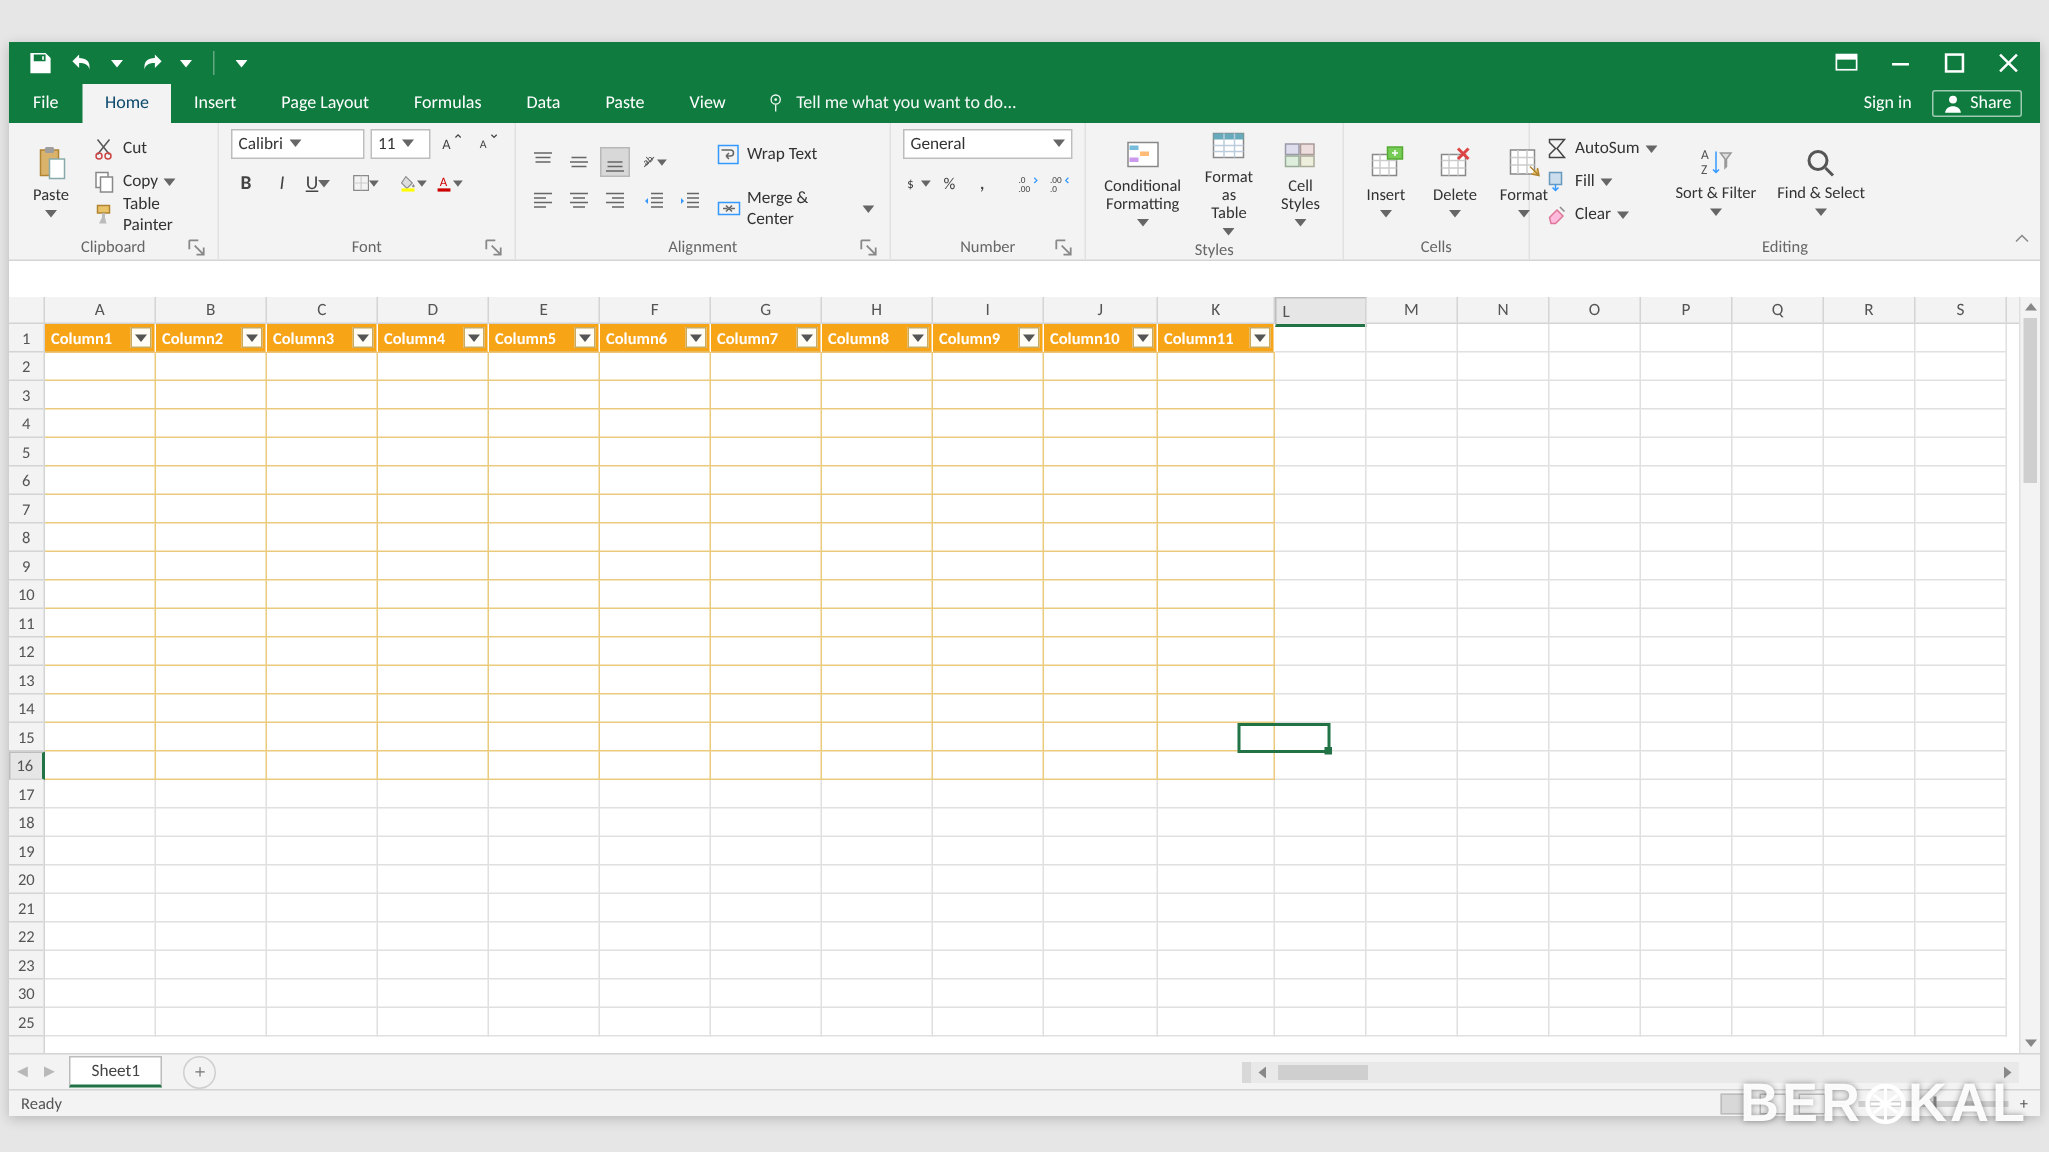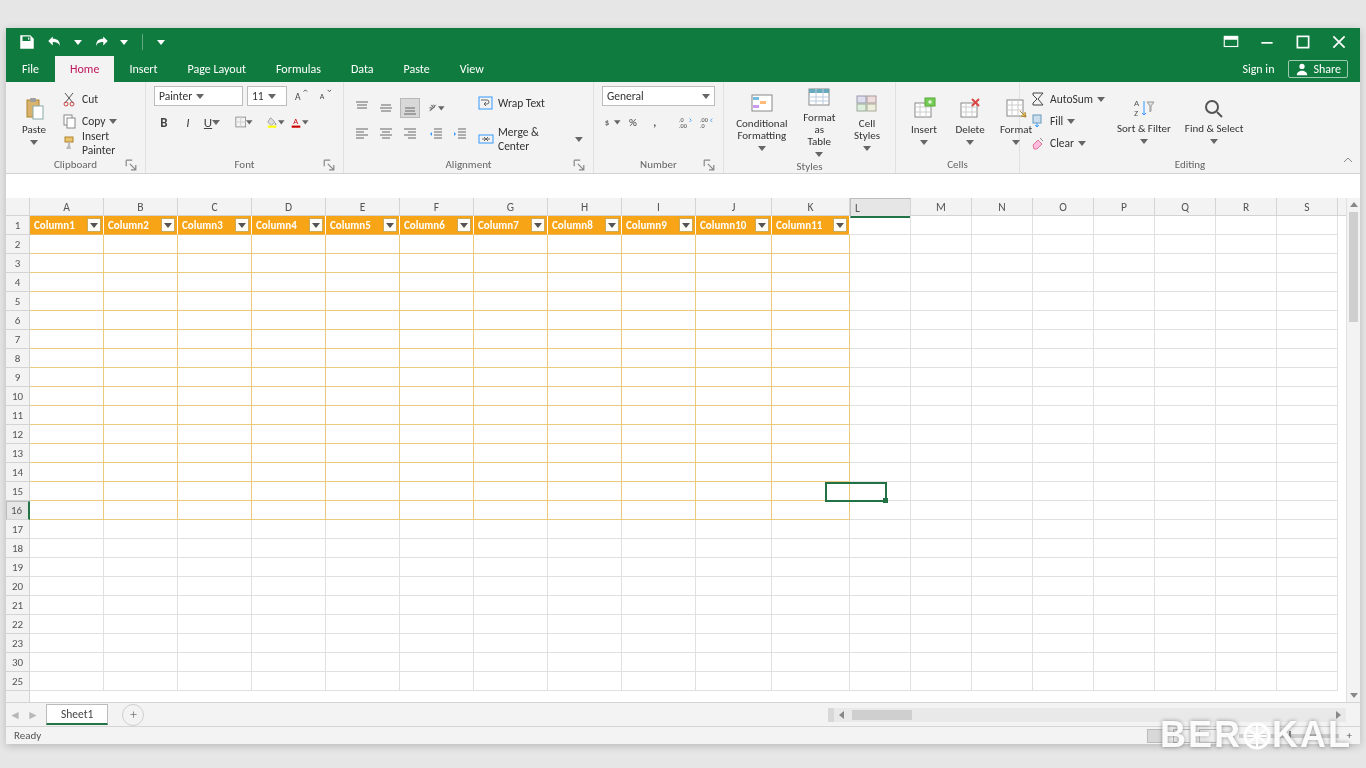--- a/index.html
+++ b/index.html
@@ -14,21 +14,21 @@
 .qat svg, .titlebar svg { fill:#fff; }
 .qat .sep { width:0; height:16px; border-left:1px solid rgba(255,255,255,.35); margin:0 4px;}
 .title-center { position:absolute; left:0; right:0; text-align:center; font-size:12px; pointer-events:none; }
 .title-right { margin-left:auto; display:flex; align-items:center; gap:18px; padding-right:12px; }
 .winbtn { width:18px; height:18px; display:flex; align-items:center; justify-content:center; }
 
 
 .tabstrip { height:26px; background:#0f7b3f; display:flex; align-items:stretch; color:#fff; font-size:12px; }
 .tab { padding:0 15px; display:flex; align-items:center; cursor:pointer; }
 .tab.file { padding:0 16px; }
-.tab.active { background:#f3f3f3; color:#be185d; }
+.tab.active { background:#f3f3f3; color:#0c4a6e; }
 .tell { display:flex; align-items:center; gap:6px; padding-left:12px; opacity:.95; }
 .tabstrip .right { margin-left:auto; display:flex; align-items:center; gap:14px; padding-right:12px; }
 .share { display:flex; align-items:center; gap:4px; border:1px solid rgba(255,255,255,.6); padding:1px 6px; border-radius:2px; }
 
 
 .ribbon { height:92px; background:#f3f3f3; border-bottom:1px solid #d4d4d4; display:flex; position:relative; }
 .group { border-right:1px solid #e1e1e1; padding:4px 8px 2px 8px; display:flex; flex-direction:column; }
 .group-body { flex:1; display:flex; align-items:center; gap:6px; }
 .group-label { text-align:center; font-size:11px; color:#666; padding:2px 0 0 0; position:relative; }
 .group-label .dlaunch { position:absolute; right:0; bottom:0; width:12px; height:12px; }
@@ -158,20 +158,28 @@
 
   <div class="tabstrip">
     <div class="tab file">File</div>
     <div class="tab active">Home</div>
     <div class="tab">Insert</div>
     <div class="tab">Page Layout</div>
     <div class="tab">Formulas</div>
     <div class="tab">Data</div>
     <div class="tab">Paste</div>
     <div class="tab">View</div>
+    <div class="tell">
+      <svg width="14" height="14" viewBox="0 0 16 16">
+          <circle cx="7" cy="5" r="3.5" fill="none" stroke="#fff"></circle>
+          <path d="M7 9v5" stroke="#fff"></path>
+          <circle cx="7" cy="5" r="1" fill="#fff"></circle>
+        </svg>
+      <span>Tell me what you want to do...</span>
+    </div>
     <div class="right">
       <span>Sign in</span>
       <span class="share">
         <svg width="14" height="14" viewBox="0 0 16 16" fill="#fff">
             <circle cx="8" cy="5" r="3"></circle>
             <path d="M2 15c0-3 3-5 6-5s6 2 6 5z"></path>
           </svg>
         <span>Share</span>
       </span>
     </div>
@@ -209,34 +217,34 @@
               <span>Copy</span>
               <svg class="dd" viewBox="0 0 8 8">
                 <path d="M0 2h8L4 7z"></path>
               </svg>
             </div>
           <div class="smallbtn">
               <svg class="ico" viewBox="0 0 16 16">
                 <rect x="3" y="2" width="8" height="5" fill="#e8c36a" stroke="#b08430"></rect>
                 <path d="M6 7v3l-2 4h5l-1-4V7z" fill="#bbb"></path>
               </svg>
-              <span>Insert Painter</span>
+              <span>Table Painter</span>
             </div>
         </div>
       </div>
       <div class="group-label"><span>Clipboard</span><span class="dlaunch"><svg viewBox="0 0 10 10">
               <path d="M1 1h5M1 1v5M4 4l5 5M9 5v4H5" stroke="#888" fill="none"></path>
             </svg></span></div>
     </div>
 
     <div class="group" style="width:198px">
       <div class="group-body" style="flex-direction:column; align-items:stretch; gap:6px">
         <div class="row">
           <div class="sel" style="flex:1">
-              <span>Painter</span>
+              <span>Calibri</span>
               <span class="drop"><svg class="dd" viewBox="0 0 8 8">
                   <path d="M0 2h8L4 7z"></path>
                 </svg></span>
             </div>
           <div class="sel" style="width:40px">
               <span>11</span>
               <span class="drop"><svg class="dd" viewBox="0 0 8 8">
                   <path d="M0 2h8L4 7z"></path>
                 </svg></span>
             </div>

